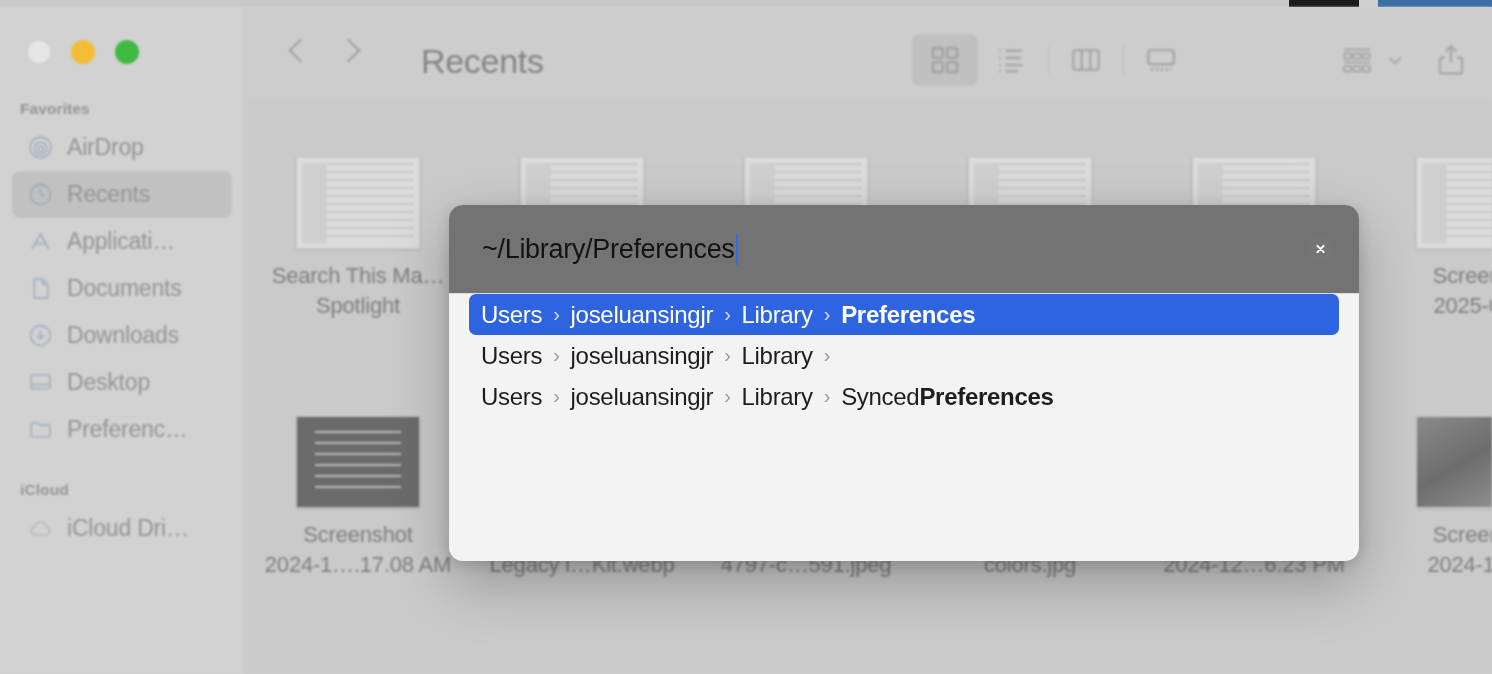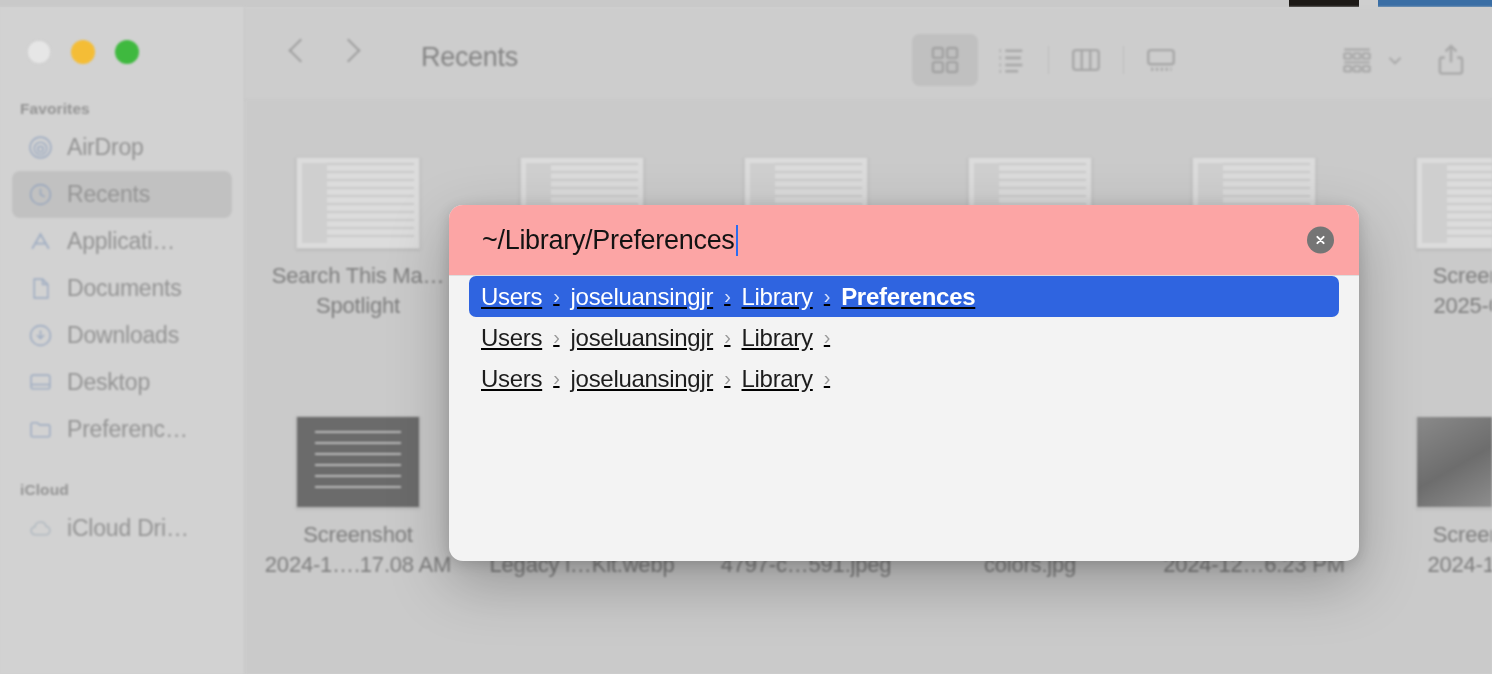--- a/index.html
+++ b/index.html
@@ -111,21 +111,21 @@
     width: 15px; height: 15px;
     border-left: 2.6px solid #9b9b9b;
     border-top: 2.6px solid #9b9b9b;
   }
   .chev.back::before  { transform: rotate(-45deg); }
   .chev.fwd::before   { transform: rotate(135deg); left: -2px; }
 
   .tb-title {
     position: absolute;
     left: 176px; top: 35px;
-    font-size: 27px;
+    font-size: 34px;
     color: #7d7d7d;
     font-weight: 400;
     letter-spacing: -.3px;
   }
 
   .view-group {
     position: absolute;
     left: 667px; top: 27px;
     display: flex; align-items: center;
     height: 52px;
@@ -229,22 +229,22 @@
     background: #f3f3f3;
     border-radius: 14px;
     box-shadow:
       0 22px 60px rgba(0,0,0,.26),
       0 3px 14px rgba(0,0,0,.15);
     overflow: hidden;
     z-index: 10;
   }
   .sheet-field {
     position: relative;
-    height: 71px;
-    background: #fca5a5;
+    height: 89px;
+    background: #737373;
     border-bottom: 1px solid #dddddd;
     display: flex;
     align-items: center;
     padding: 0 38px 0 33px;
   }
   .field-text {
     font-size: 27px;
     color: #131313;
     letter-spacing: -.3px;
     white-space: nowrap;
@@ -268,21 +268,21 @@
     justify-content: center;
   }
   .clear-btn svg { display: block; }
 
   .goto-label {
     font-size: 21px;
     color: #9a9a9a;
     padding: 20px 0 8px 33px;
     letter-spacing: -.1px;
   }
-  .sugg-list { padding: 0 20px; text-decoration: underline; }
+  .sugg-list { padding: 0 20px; }
   .sugg {
     height: 41px;
     display: flex;
     align-items: center;
     padding: 0 12px;
     border-radius: 7px;
     font-size: 24px;
     color: #1d1d1d;
     letter-spacing: -.3px;
     gap: 0;
@@ -565,16 +565,17 @@
         <span class="sep">›</span>
       </div>
 
       <div class="sugg">
         <span>Users</span>
         <span class="sep">›</span>
         <span>joseluansingjr</span>
         <span class="sep">›</span>
         <span>Library</span>
         <span class="sep">›</span>
+        <span><span>Synced</span><span class="bold">Preferences</span></span>
       </div>
     </div>
   </div>
 </div>
 
 </body></html>

